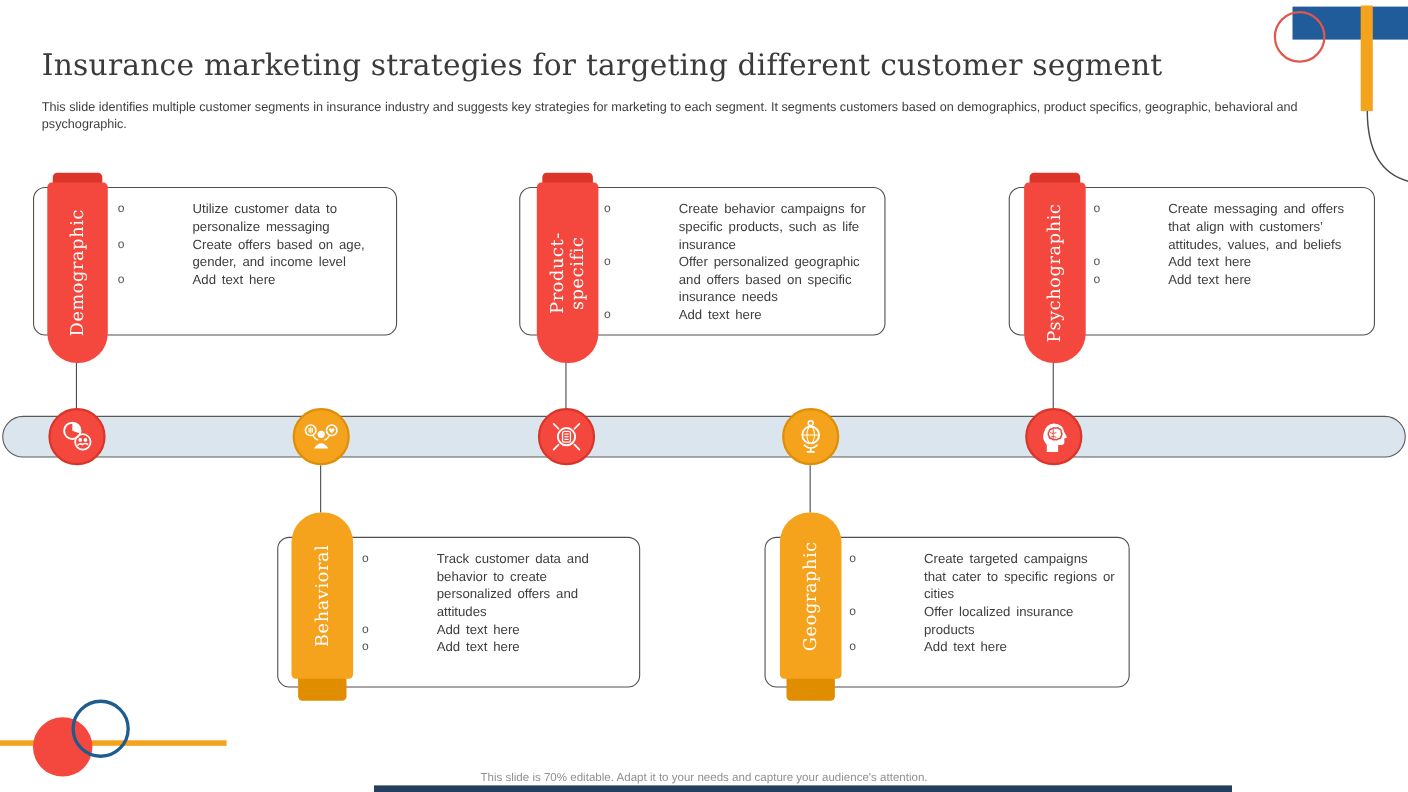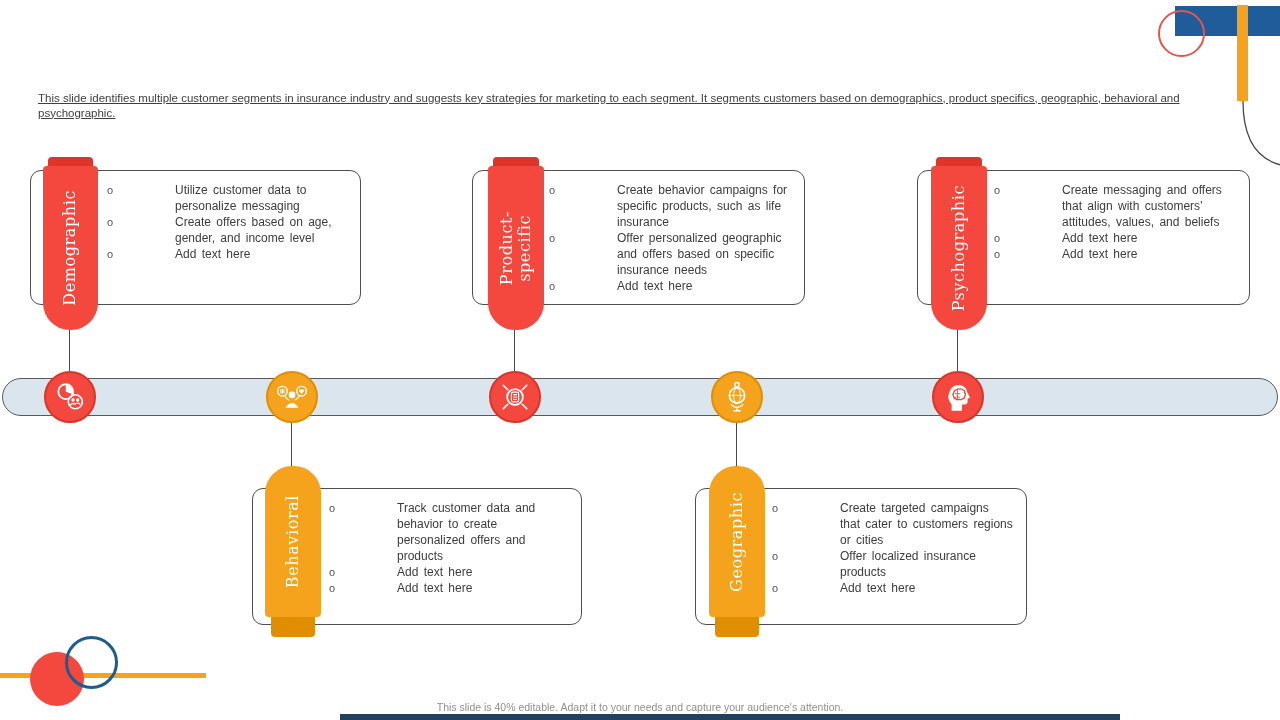--- a/index.html
+++ b/index.html
@@ -3,21 +3,21 @@
 <meta charset="utf-8">
 <style>
   html,body{margin:0;padding:0;background:#fff;}
   .slide{position:relative;width:1280px;height:720px;background:#ffffff;overflow:hidden;
          font-family:"Liberation Sans",sans-serif;}
 
   
   .title{position:absolute;left:38px;top:26px;width:1120px;
          font-family:"DejaVu Serif",serif;font-size:27px;font-weight:500;color:#3b3b3b;letter-spacing:.2px;}
   .subtitle{position:absolute;left:38px;top:79px;width:1172px;
-         font-size:11.5px;line-height:1.32;color:#3f3f3f;text-decoration:underline;}
+         font-size:11.5px;line-height:1.32;color:#3f3f3f;}
 
   
   .blue-rect{position:absolute;left:1175px;top:6px;width:105px;height:30px;background:#1f5c99;}
   .orange-vbar{position:absolute;left:1237px;top:5px;width:11px;height:96px;background:#f5a21d;}
   .red-ring{position:absolute;left:1158px;top:10px;width:43px;height:43px;border:2px solid #e2574b;border-radius:50%;}
   .decor-curve{position:absolute;left:0;top:0;pointer-events:none;z-index:0;}
 
   
   .card{position:absolute;background:#fff;border:1px solid #4f4f4f;border-radius:11px;box-sizing:border-box;z-index:1;}
   .bullets{list-style:none;margin:0;padding:11px 12px 0 76px;}
@@ -51,20 +51,21 @@
   .red-dot{position:absolute;left:30px;top:652px;width:54px;height:54px;background:#f4473d;border-radius:50%;z-index:1;}
   .blue-ring{position:absolute;left:65px;top:636px;width:47px;height:47px;border:3px solid #1f5c8e;border-radius:50%;z-index:2;}
   .navy-bar{position:absolute;left:340px;top:714px;width:780px;height:6px;background:#24405e;}
   .footer{position:absolute;left:0;top:701px;width:100%;text-align:center;font-size:10.5px;color:#909090;}
 </style>
 </head>
 <body>
 
 <div class="slide">
 
+  <h1 class="title">Insurance marketing strategies for targeting different customer segment</h1>
   <p class="subtitle">This slide identifies multiple customer segments in insurance industry and suggests key strategies for marketing to each segment. It segments customers based on demographics, product specifics, geographic, behavioral and psychographic.</p>
 
   <div class="blue-rect"></div>
   <div class="orange-vbar"></div>
   <div class="red-ring"></div>
   <svg class="decor-curve" width="1280" height="720">
     <path d="M1243,101 C1243,140 1257,159 1281,165" fill="none" stroke="#4a4a4a" stroke-width="1.3"></path>
   </svg>
 
   <div class="timeline-bar"></div>
@@ -99,21 +100,21 @@
       <circle cx="18.8" cy="18.8" r="1.6" fill="#fff"></circle>
       <circle cx="23.2" cy="18.8" r="1.6" fill="#fff"></circle>
       <path d="M16.3 23.6 q2.4,-2.6 4.6,-0.6 M20.4 23 q2.4,-2.4 5.2,-0.2" stroke="#fff" stroke-width="1.3" fill="none"></path>
     </svg>
   </div>
 
   <div class="card" style="left:252px;top:488px;width:330px;height:137px">
     <ul class="bullets">
       <li>
           <span class="m">o</span>
-          <span class="t">Track customer data and behavior to create personalized offers and products</span>
+          <span class="t">Track customer data and behavior to create personalized offers and attitudes</span>
         </li>
       <li>
           <span class="m">o</span>
           <span class="t">Add text here</span>
         </li>
       <li>
           <span class="m">o</span>
           <span class="t">Add text here</span>
         </li>
     </ul>
@@ -164,21 +165,21 @@
       <rect x="12.6" y="11.4" width="6.8" height="9.2" rx="1.6" fill="none" stroke="#fff" stroke-width="1.1"></rect>
       <path d="M14.2 13.8 h3.6 M14.2 16 h3.6 M14.2 18.2 h3.6" stroke="#fff" stroke-width="1.1"></path>
       <path d="M5 5 l4.2 4.2 M27 5 l-4.2 4.2 M5 27 l4.2 -4.2 M27 27 l-4.2 -4.2" stroke="#fff" stroke-width="1.5" stroke-linecap="round"></path>
     </svg>
   </div>
 
   <div class="card" style="left:695px;top:488px;width:332px;height:137px">
     <ul class="bullets">
       <li>
           <span class="m">o</span>
-          <span class="t">Create targeted campaigns that cater to customers regions or cities</span>
+          <span class="t">Create targeted campaigns that cater to specific regions or cities</span>
         </li>
       <li>
           <span class="m">o</span>
           <span class="t">Offer localized insurance products</span>
         </li>
       <li>
           <span class="m">o</span>
           <span class="t">Add text here</span>
         </li>
     </ul>
@@ -226,15 +227,15 @@
       <path d="M10 29 v-6.2 q-4.2,-4.2 -2.8,-9.3 Q9 5.2 16.2 4.8 q7.6,0.4 8.6,6.9 l2.6 4.9 -2.4 1 v3.4 q0,2 -2.5,2 h-2.8 V29 Z" fill="#fff"></path>
       <path d="M12 12 q0,-2.8 2.8,-2.8 q1,-1.4 2.8,-0.5 q1.9,-0.9 2.8,0.5 q2.4,0.4 1.9,2.8 q1.4 1.9 0 3.3 q0 2.4 -2.4 2.4 q-0.9 1.4 -2.8 0.5 q-1.9 0.9 -2.8 -0.5 q-2.4 0 -2.4 -2.4 q-1.4,-1.4 0,-3.3" fill="none" stroke="#e8473c" stroke-width="1.2"></path>
       <path d="M15.5 9.5 v9.5 M12.8 12.5 q2.7 1.5 5.4 0 M12.8 16.5 q2.7 -1.5 5.4 0" fill="none" stroke="#e8473c" stroke-width="0.8"></path>
     </svg>
   </div>
 
   <div class="orange-hline"></div>
   <div class="red-dot"></div>
   <div class="blue-ring"></div>
   <div class="navy-bar"></div>
-  <div class="footer">This slide is 40% editable. Adapt it to your needs and capture your audience's attention.</div>
+  <div class="footer">This slide is 70% editable. Adapt it to your needs and capture your audience's attention.</div>
 
 </div>
 
 </body></html>

